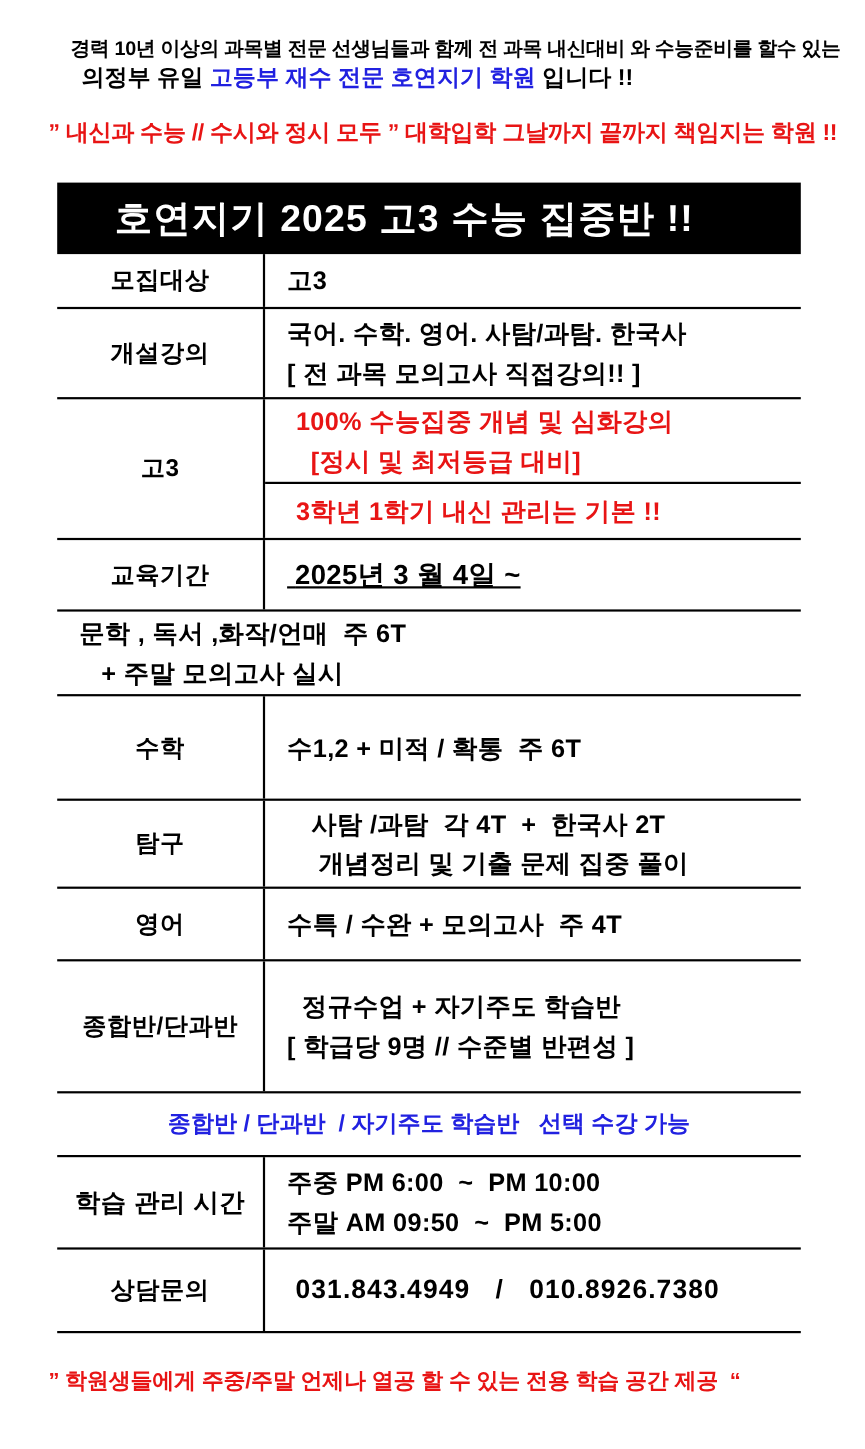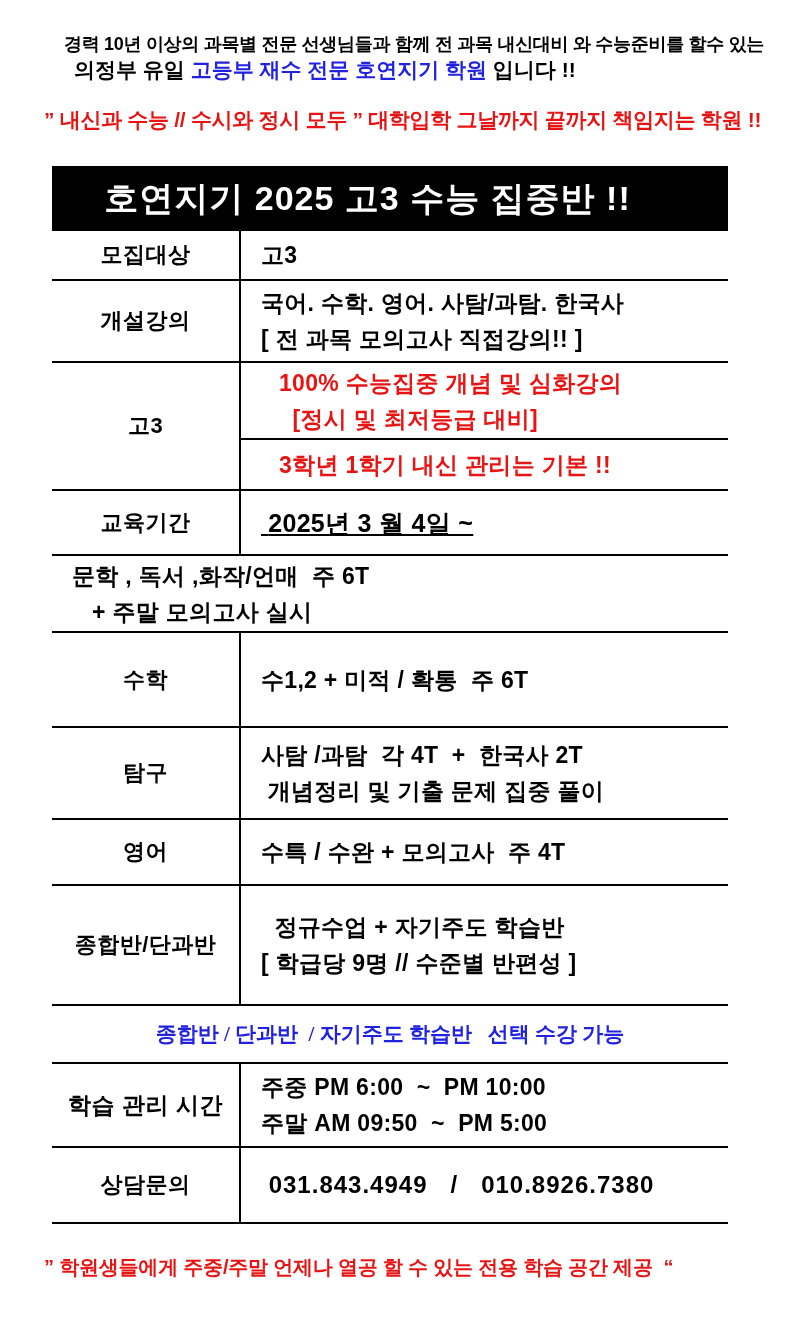--- a/index.html
+++ b/index.html
@@ -39,35 +39,35 @@
     flex:1; display:flex; flex-direction:column; justify-content:center;
     padding-left:20px; font-size:23px;
   }
   .ln { white-space:pre-wrap; line-height:36px; letter-spacing:0.3px; }
   .red .ln, .ln.red { color:var(--red); }
 
   .r1 { height:50px; }
   .r2 { height:82px; }
   .r3 { height:128px; }
   .r3 .cr { padding:0; }
-  .sub { display:flex; flex-direction:column; justify-content:center; padding-left:38px; }
+  .sub { display:flex; flex-direction:column; justify-content:center; padding-left:28px; }
   .sub1 { height:77px; border-bottom:2px solid var(--line); }
   .sub2 { height:49px; }
   .r4 { height:65px; }
   .r4 .cr .ln { font-size:25px;text-decoration:underline; }
   .r5 { height:77px; }
   .r6 { height:95px; }
-  .r7 { height:92px; }
+  .r7 { height:80px;gap:22px; }
   .r8 { height:66px; }
   .r9 { height:120px; }
 
   
   .class-note {
     margin:13px 0 0 52px; width:676px; text-align:center;
-    color:var(--blue); font-size:21px; line-height:30px; white-space:pre-wrap;font-family:Liberation Serif, serif;
+    color:var(--blue); font-size:21px; line-height:30px; white-space:pre-wrap;
   }
 
   
   .itable { margin:13px 0 0 52px; width:676px; border-top:2px solid var(--line); }
   .i1 { height:84px; }
   .i2 { height:76px; }
   .i1 .cl { font-size:23px; }
   .i2 .cr .ln { font-size:24px; letter-spacing:1px; }
 
   

